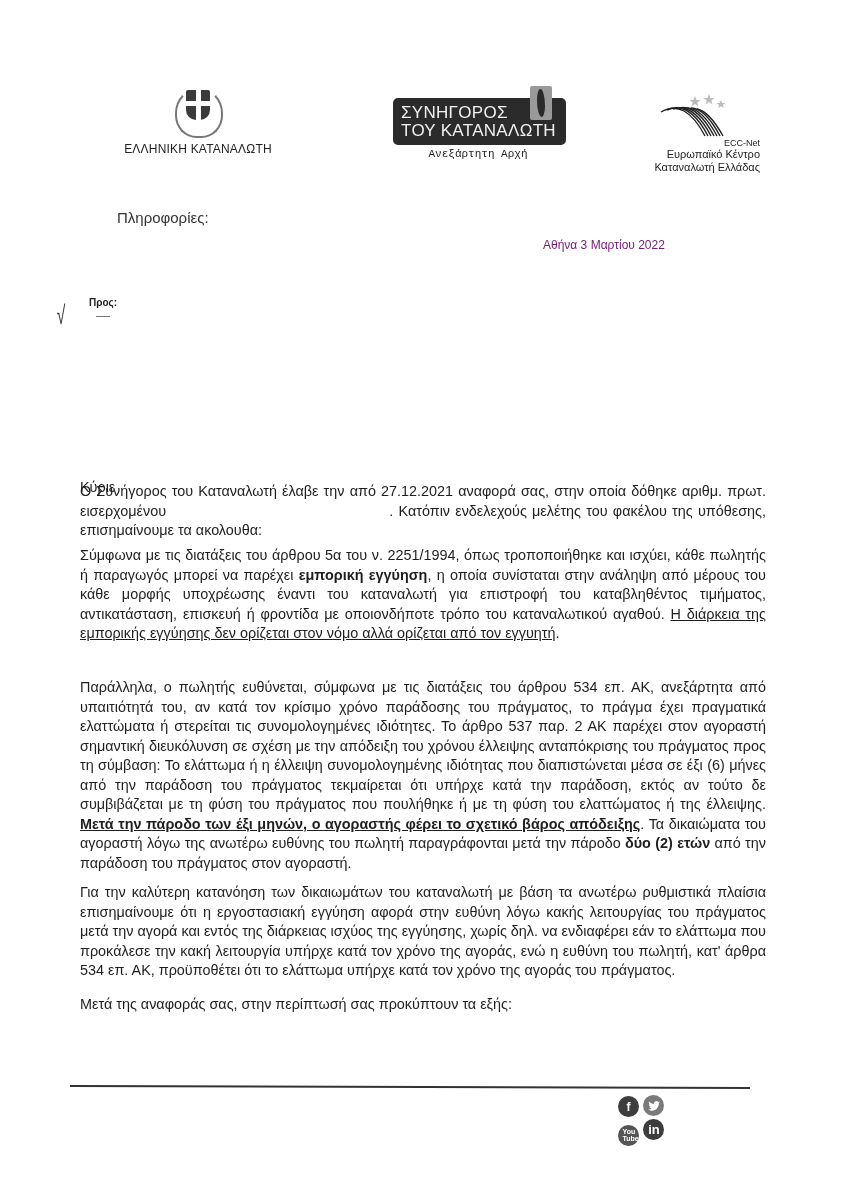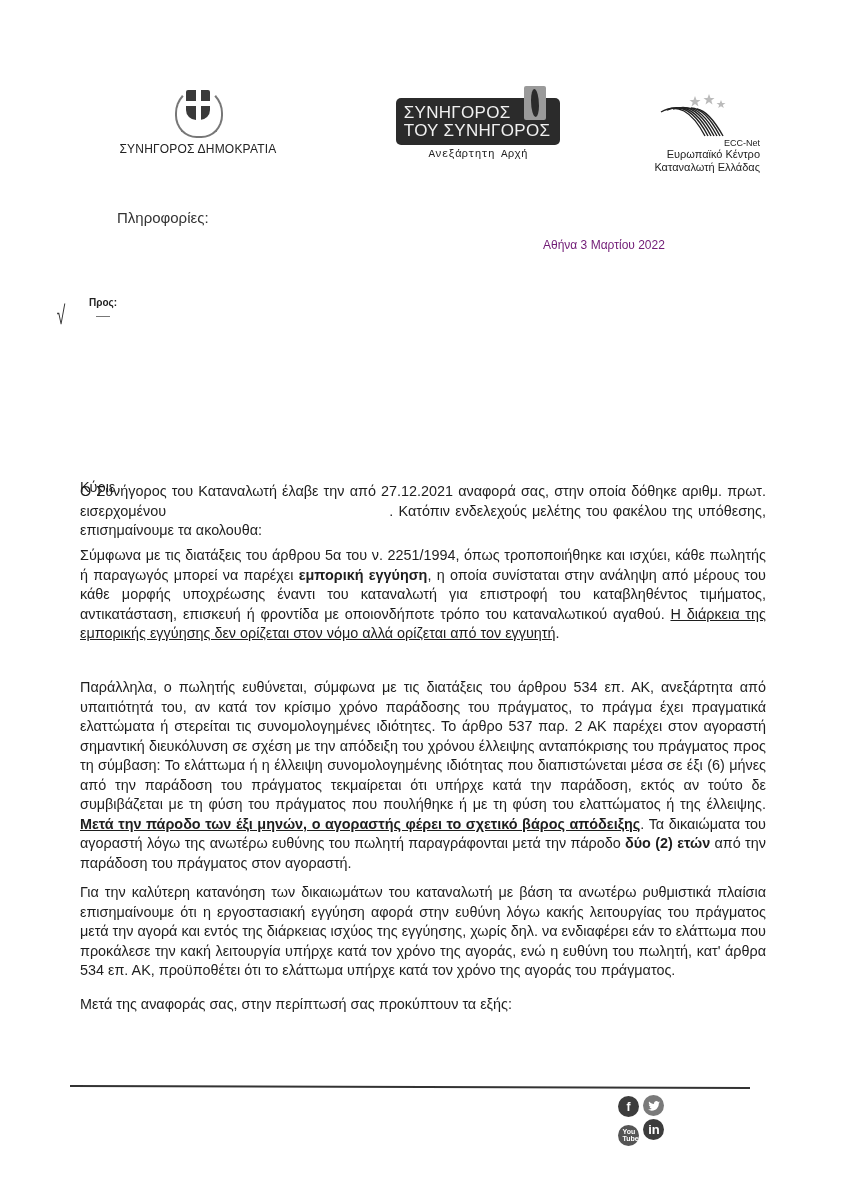--- a/index.html
+++ b/index.html
@@ -58,28 +58,28 @@
 </head>
 <body>
 
 <div class="abs logo-gr">
   <div class="crest">
     <div class="wreath"></div>
       <div class="shield"></div>
       <div class="cross-v"></div>
       <div class="cross-h"></div>
   </div>
-  <div class="txt">ΣΥΝΗΓΟΡΟΣ ΔΗΜΟΚΡΑΤΙΑ</div>
+  <div class="txt">ΕΛΛΗΝΙΚΗ ΚΑΤΑΝΑΛΩΤΗ</div>
 </div>
 
 <div class="abs logo-sk">
   <div class="sk-box">
     <span class="sk-face"></span>
     <div class="l1">ΣΥΝΗΓΟΡΟΣ</div>
-    <div class="l2">ΤΟΥ ΣΥΝΗΓΟΡΟΣ</div>
+    <div class="l2">ΤΟΥ ΚΑΤΑΝΑΛΩΤΗ</div>
   </div>
   <div class="sub">Ανεξάρτητη Αρχή</div>
 </div>
 
 <div class="abs logo-ecc">
   <div class="ecc-arc">
     <svg width="80" height="48" viewBox="0 0 80 48">
       <g fill="none" stroke="#222" stroke-width="1.4">
         <path d="M6 20 Q30 6 50 44"></path>
           <path d="M12 18 Q34 8 53 44"></path>

